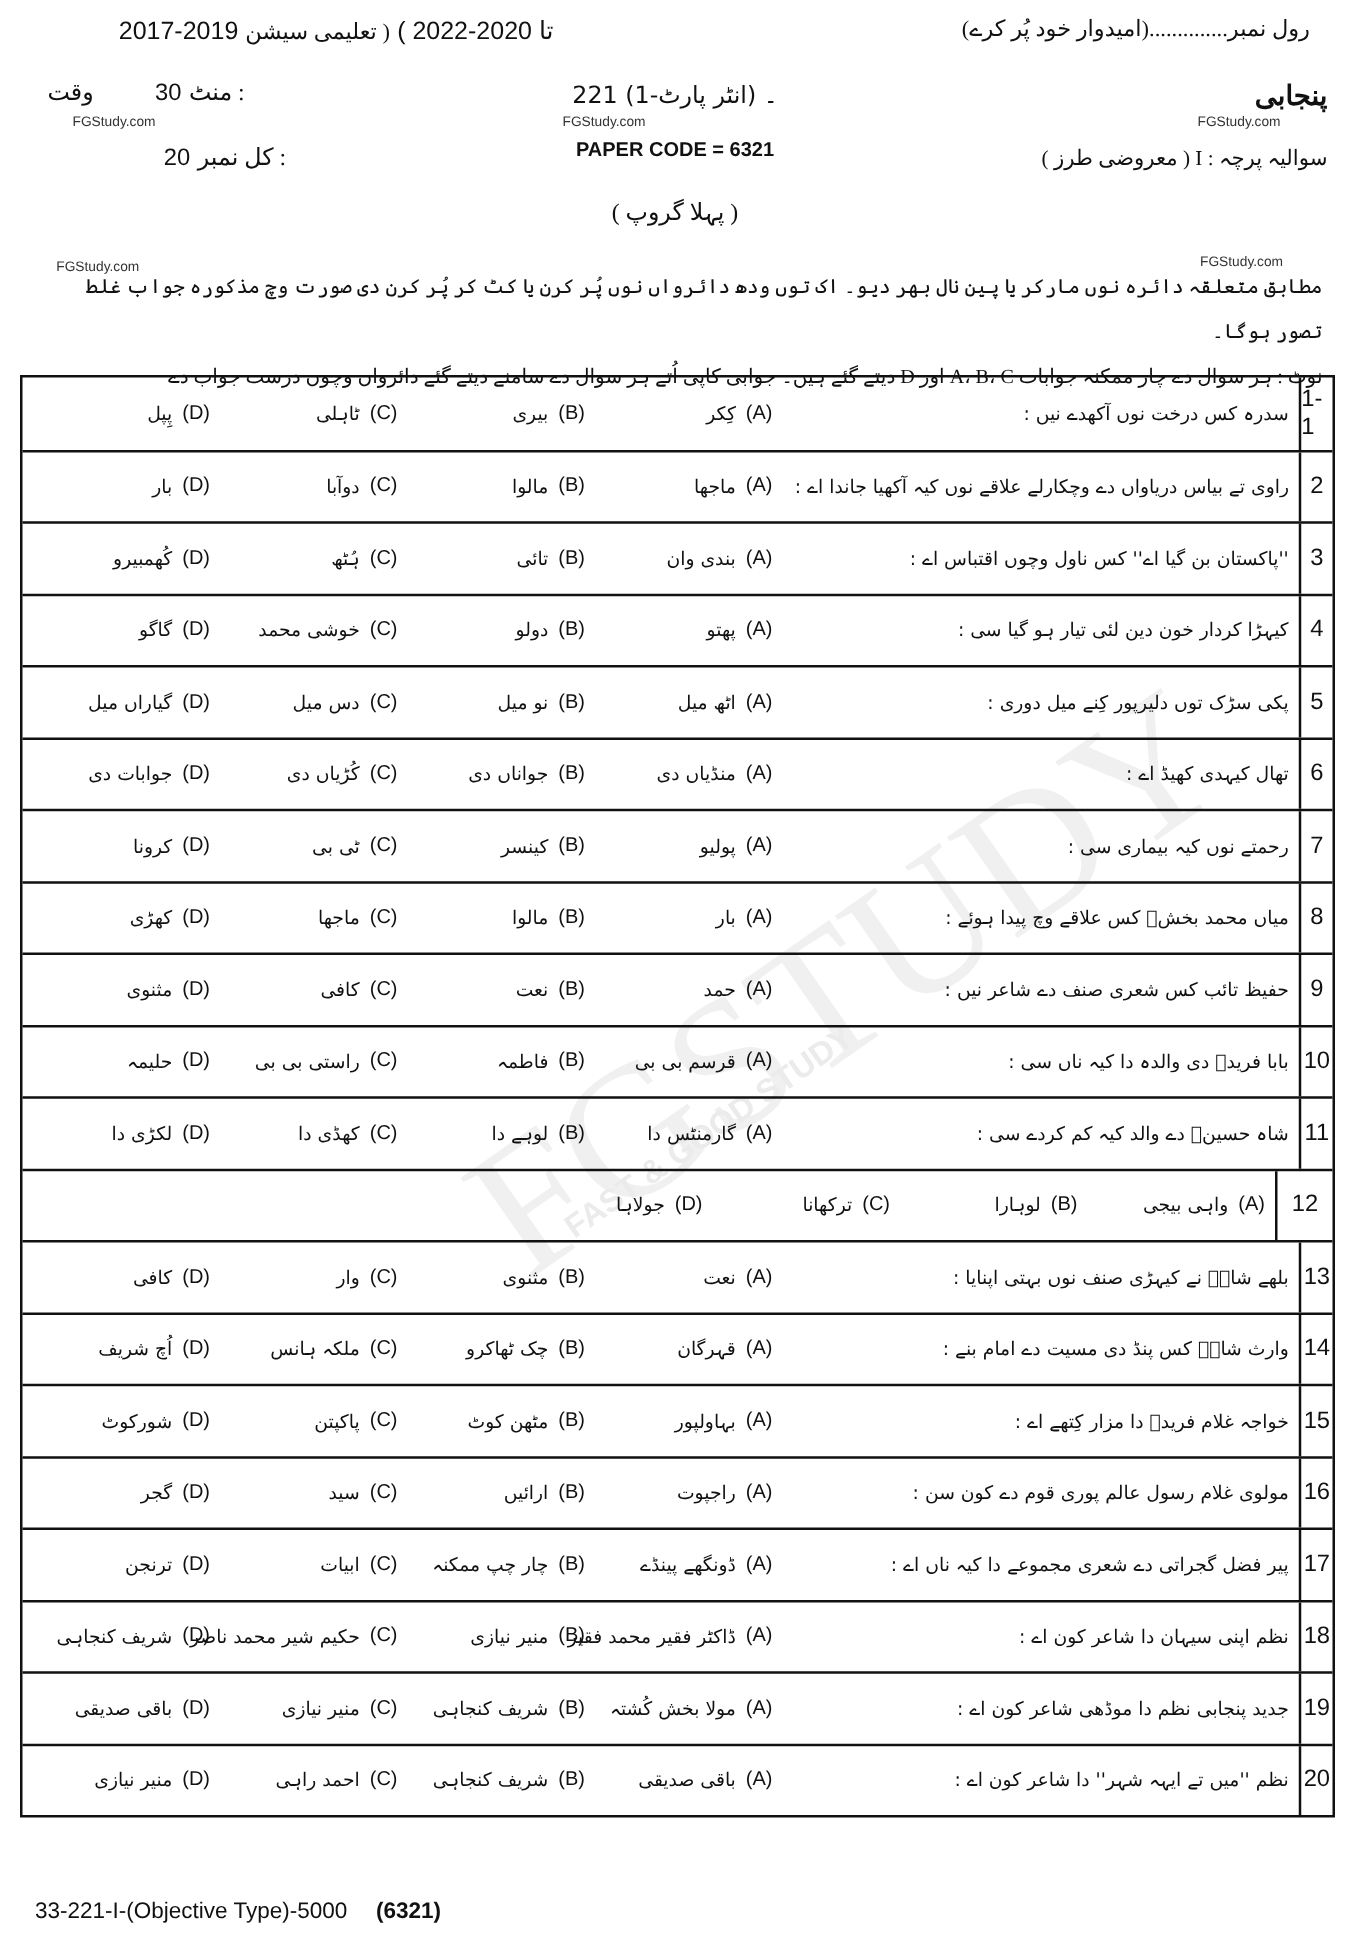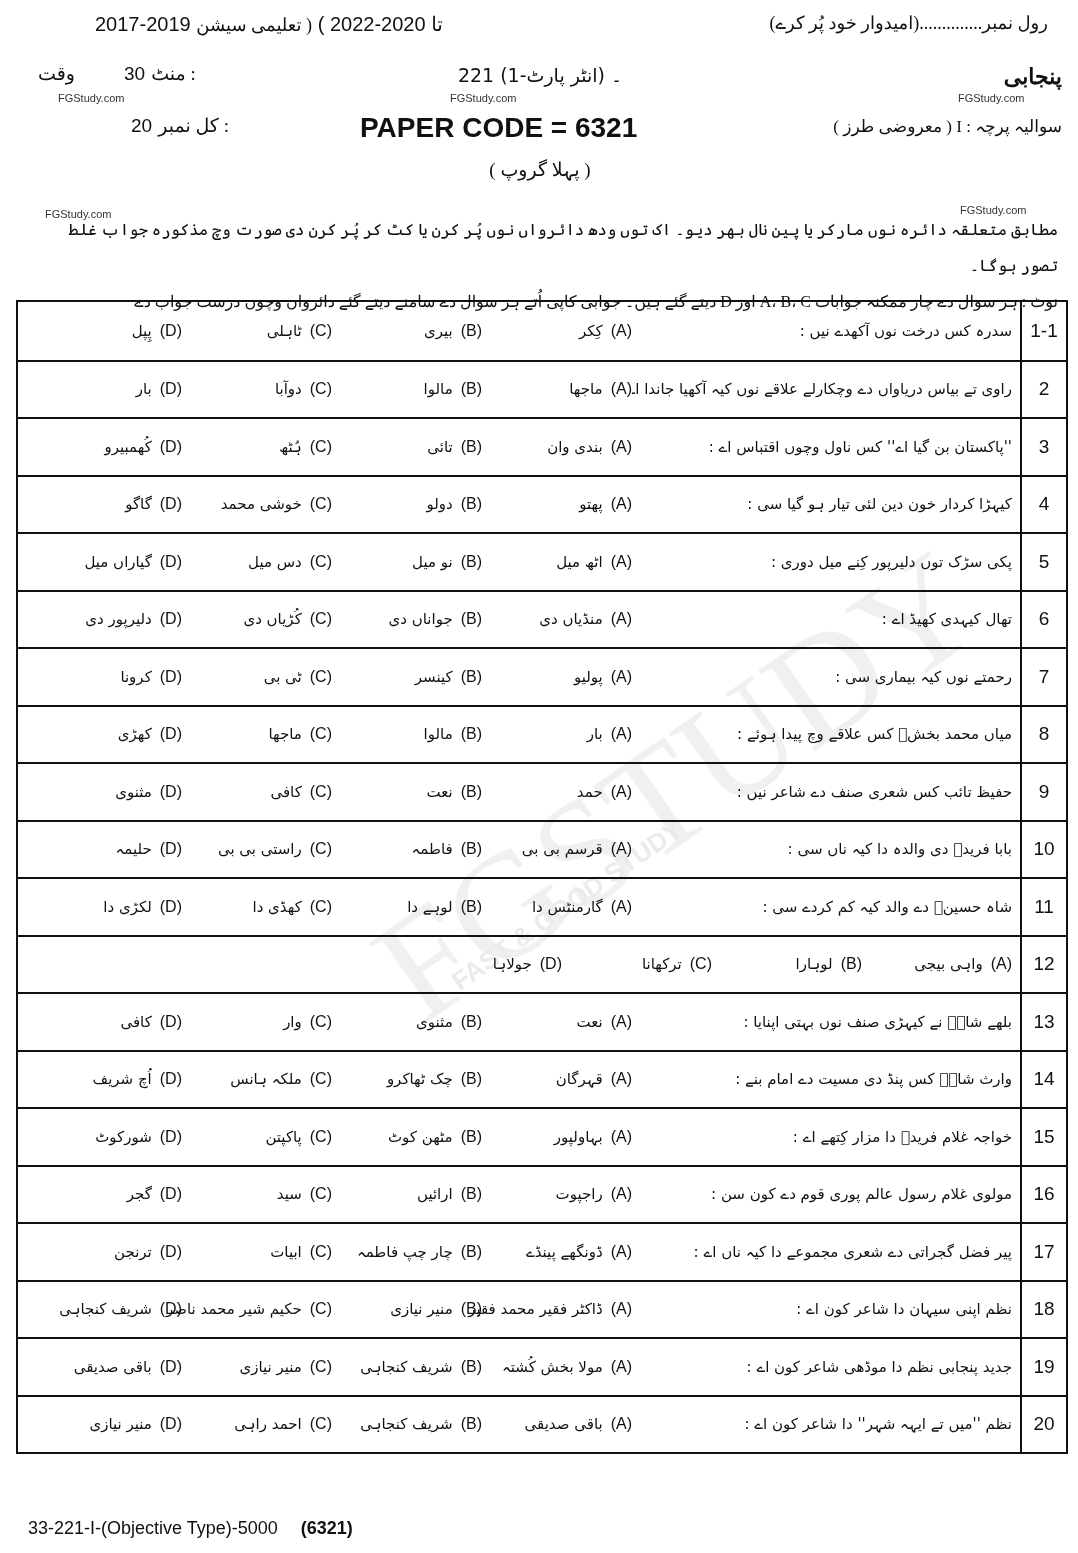--- a/index.html
+++ b/index.html
@@ -16,35 +16,35 @@
 
   .subject { right: 16px; top: 64px; font-size: 22px; font-weight: bold; }
   .paper-title { left: 380px; top: 64px; width: 320px; text-align: center; font-size: 19px; direction: ltr; }
   .time-box { left: 38px; top: 62px; font-size: 19px; direction: ltr; white-space: nowrap; }
   .wm { font-family: "Liberation Sans", sans-serif; font-size: 11px; color: #333; }
   .wm1 { left: 58px; top: 92px; }
   .wm2 { left: 450px; top: 92px; }
   .wm3 { left: 958px; top: 92px; }
 
   .marks-box { left: 88px; top: 114px; font-size: 19px; direction: ltr; white-space: nowrap; }
-  .code { left: 360px; top: 112px; width: 360px; font-family: "Liberation Sans", sans-serif; font-weight: bold; font-size: 28px; }
+  .code { left: 360px; top: 112px; width: 360px; text-align: center; font-family: "Liberation Sans", sans-serif; font-weight: bold; font-size: 16px; }
   .paper-type { right: 16px; top: 116px; font-size: 17px; direction: rtl; white-space: nowrap; }
   .group { left: 440px; top: 158px; width: 200px; text-align: center; font-size: 19px; }
 
   .note { right: 20px; top: 212px; width: 1030px; font-size: 16px; line-height: 36px; text-align: right; }
   .wm4 { left: 45px; top: 208px; }
   .wm5 { left: 960px; top: 204px; }
 
   
   .qtable { left: 16px; top: 300px; width: 1048px; border: 2px solid #111; }
   .qrow { display: flex; flex-direction: row-reverse; border-top: 2px solid #111; height: 57.5px; box-sizing: border-box; }
   .qrow:first-child { border-top: none; }
   .qnum { width: 44px; border-left: 2px solid #111; display: flex; align-items: center; justify-content: center; font-family: "Liberation Sans", sans-serif; font-size: 19px; }
   .qbody { flex: 1; display: flex; flex-direction: row-reverse; align-items: center; padding-right: 8px; }
-  .qtext { width: 380px; direction: rtl; text-align: right; font-size: 15px; white-space: nowrap; overflow: hidden; }
+  .qtext { width: 380px; direction: rtl; text-align: right; font-size: 15px; white-space: nowrap; overflow: hidden; padding-left: 33px; }
   .opts { flex: 1; display: flex; flex-direction: row-reverse; justify-content: flex-start; gap: 0; }
   .opt { width: 150px; direction: rtl; text-align: right; font-size: 15px; white-space: nowrap; display: flex; flex-direction: row; gap: 8px; justify-content: flex-start; }
   .opt .letter { font-family: "Liberation Sans", sans-serif; font-size: 16px; direction: ltr; }
 
   .footer { left: 28px; top: 1518px; font-family: "Liberation Sans", sans-serif; font-size: 18px; }
   .footer b { margin-left: 18px; }
 
   
   .bigwm { left: 330px; top: 700px; font-family: "Liberation Serif", serif; font-size: 150px; color: #f0f0f0; transform: rotate(-35deg); z-index: 0; pointer-events: none; }
   .wm-sub { left: 430px; top: 890px; font-family: "Liberation Sans", sans-serif; font-size: 26px; color: #ebebeb; transform: rotate(-35deg); font-weight: bold; pointer-events: none; }
@@ -222,21 +222,21 @@
             <div class="opt">
               <span class="letter">(B)</span>
               <span>جواناں دی</span>
             </div>
             <div class="opt">
               <span class="letter">(C)</span>
               <span>کُڑیاں دی</span>
             </div>
             <div class="opt">
               <span class="letter">(D)</span>
-              <span>دلیرپور دی</span>
+              <span>جوابات دی</span>
             </div>
           </div>
         </div>
       </div>
       <div class="qrow">
         <div class="qnum">7</div>
         <div class="qbody">
           <div class="qtext">رحمتے نوں کیہ بیماری سی :</div>
           <div class="opts">
             <div class="opt">
@@ -477,21 +477,21 @@
         <div class="qnum">17</div>
         <div class="qbody">
           <div class="qtext">پیر فضل گجراتی دے شعری مجموعے دا کیہ ناں اے :</div>
           <div class="opts">
             <div class="opt">
               <span class="letter">(A)</span>
               <span>ڈونگھے پینڈے</span>
             </div>
             <div class="opt">
               <span class="letter">(B)</span>
-              <span>چار چپ فاطمہ</span>
+              <span>چار چپ ممکنہ</span>
             </div>
             <div class="opt">
               <span class="letter">(C)</span>
               <span>ابیات</span>
             </div>
             <div class="opt">
               <span class="letter">(D)</span>
               <span>ترنجن</span>
             </div>
           </div>

